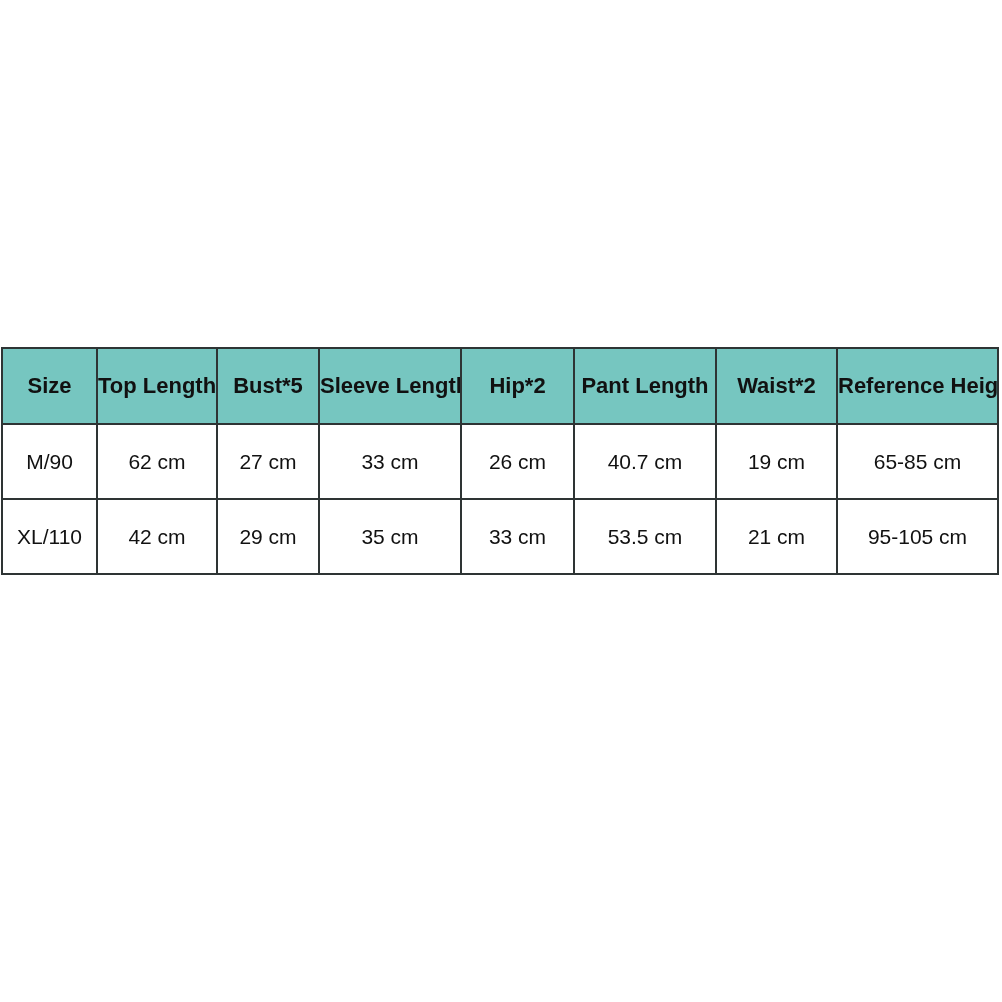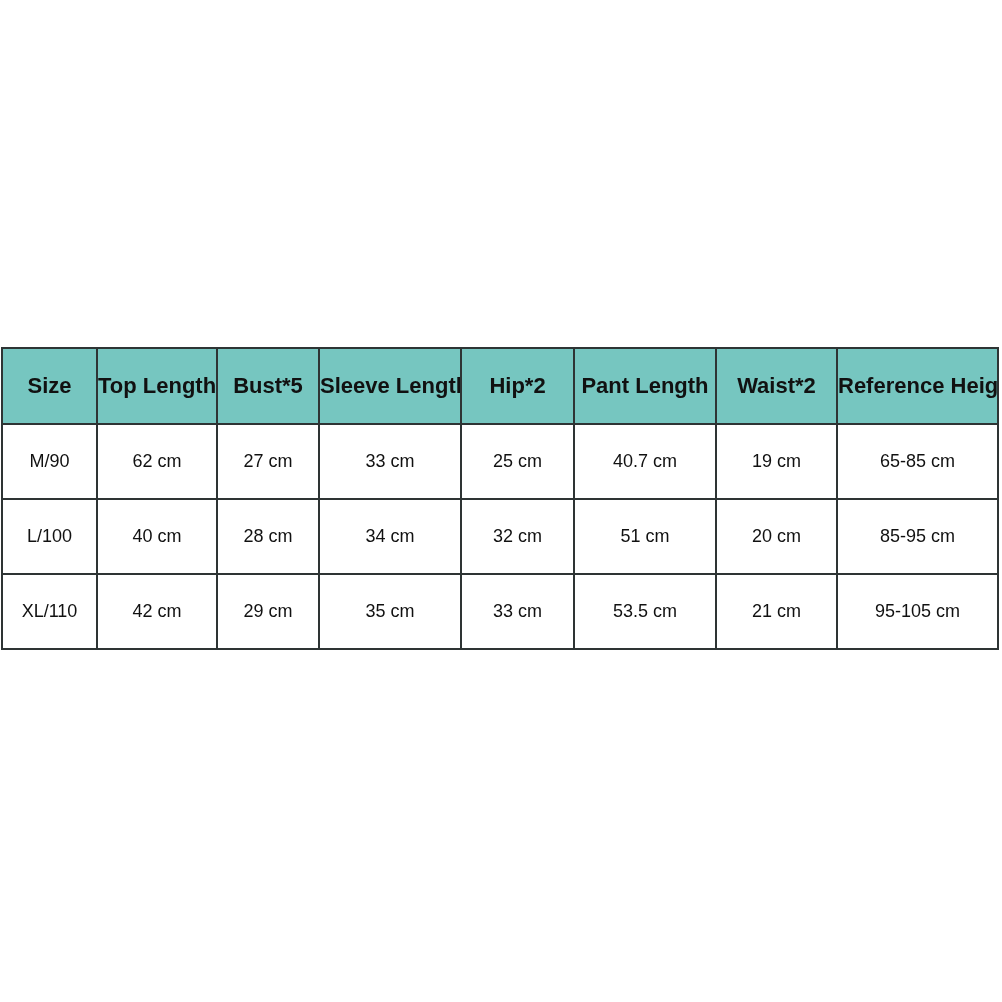--- a/index.html
+++ b/index.html
@@ -40,21 +40,21 @@
     white-space: nowrap;
   }
   table.size-chart th {
     background: #76c6c0;
     font-weight: bold;
     font-size: 22px;
     height: 74px;
   }
   table.size-chart td {
     font-weight: normal;
-    font-size: 18px;
+    font-size: 21px;
     height: 73px;
   }
   col.c-size   { width: 95px; }
   col.c-top    { width: 120px; }
   col.c-bust   { width: 102px; }
   col.c-sleeve { width: 142px; }
   col.c-hip    { width: 113px; }
   col.c-pant   { width: 142px; }
   col.c-waist  { width: 121px; }
   col.c-ref    { width: 161px; }
@@ -85,34 +85,24 @@
         <th>Waist*2</th>
         <th>Reference Height</th>
       </tr>
     </thead>
     <tbody>
       <tr>
         <td>M/90</td>
         <td>62 cm</td>
         <td>27 cm</td>
         <td>33 cm</td>
-        <td>25 cm</td>
+        <td>26 cm</td>
         <td>40.7 cm</td>
         <td>19 cm</td>
         <td>65-85 cm</td>
-      </tr>
-      <tr>
-        <td>L/100</td>
-        <td>40 cm</td>
-        <td>28 cm</td>
-        <td>34 cm</td>
-        <td>32 cm</td>
-        <td>51 cm</td>
-        <td>20 cm</td>
-        <td>85-95 cm</td>
       </tr>
       <tr>
         <td>XL/110</td>
         <td>42 cm</td>
         <td>29 cm</td>
         <td>35 cm</td>
         <td>33 cm</td>
         <td>53.5 cm</td>
         <td>21 cm</td>
         <td>95-105 cm</td>

